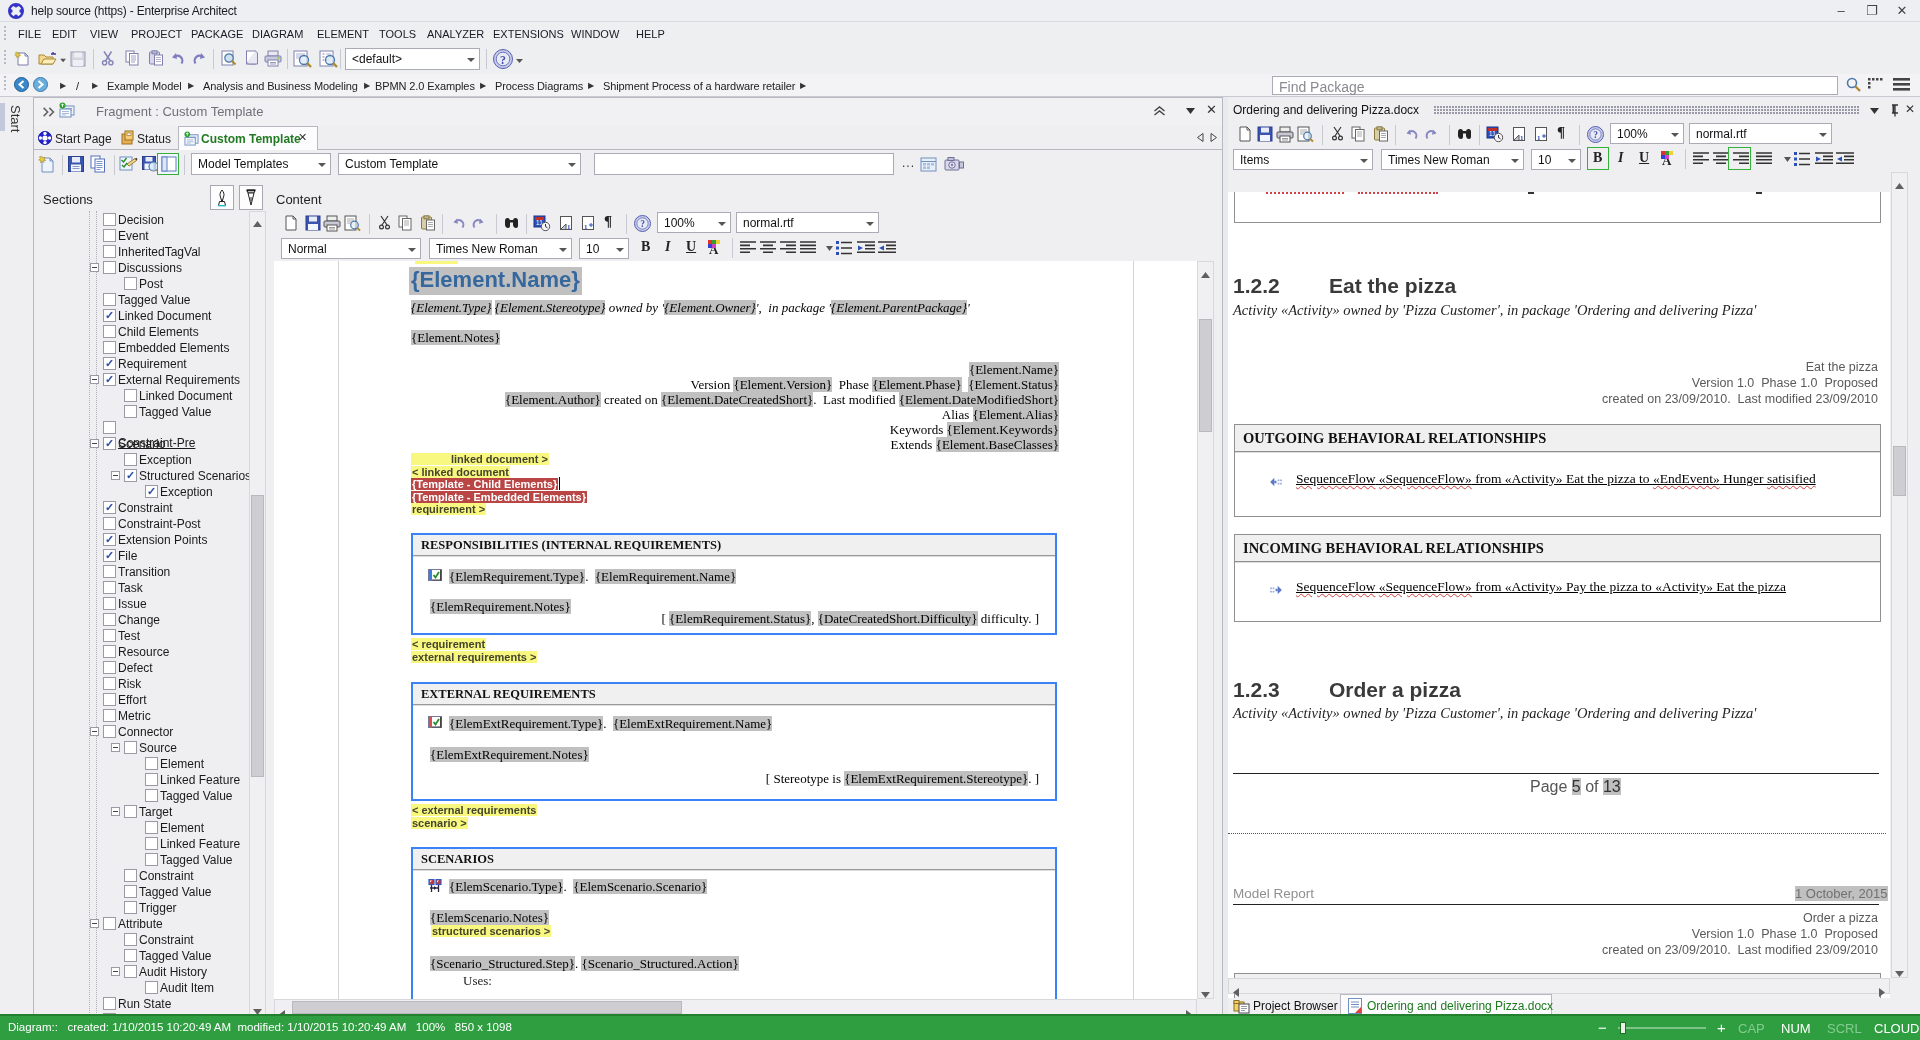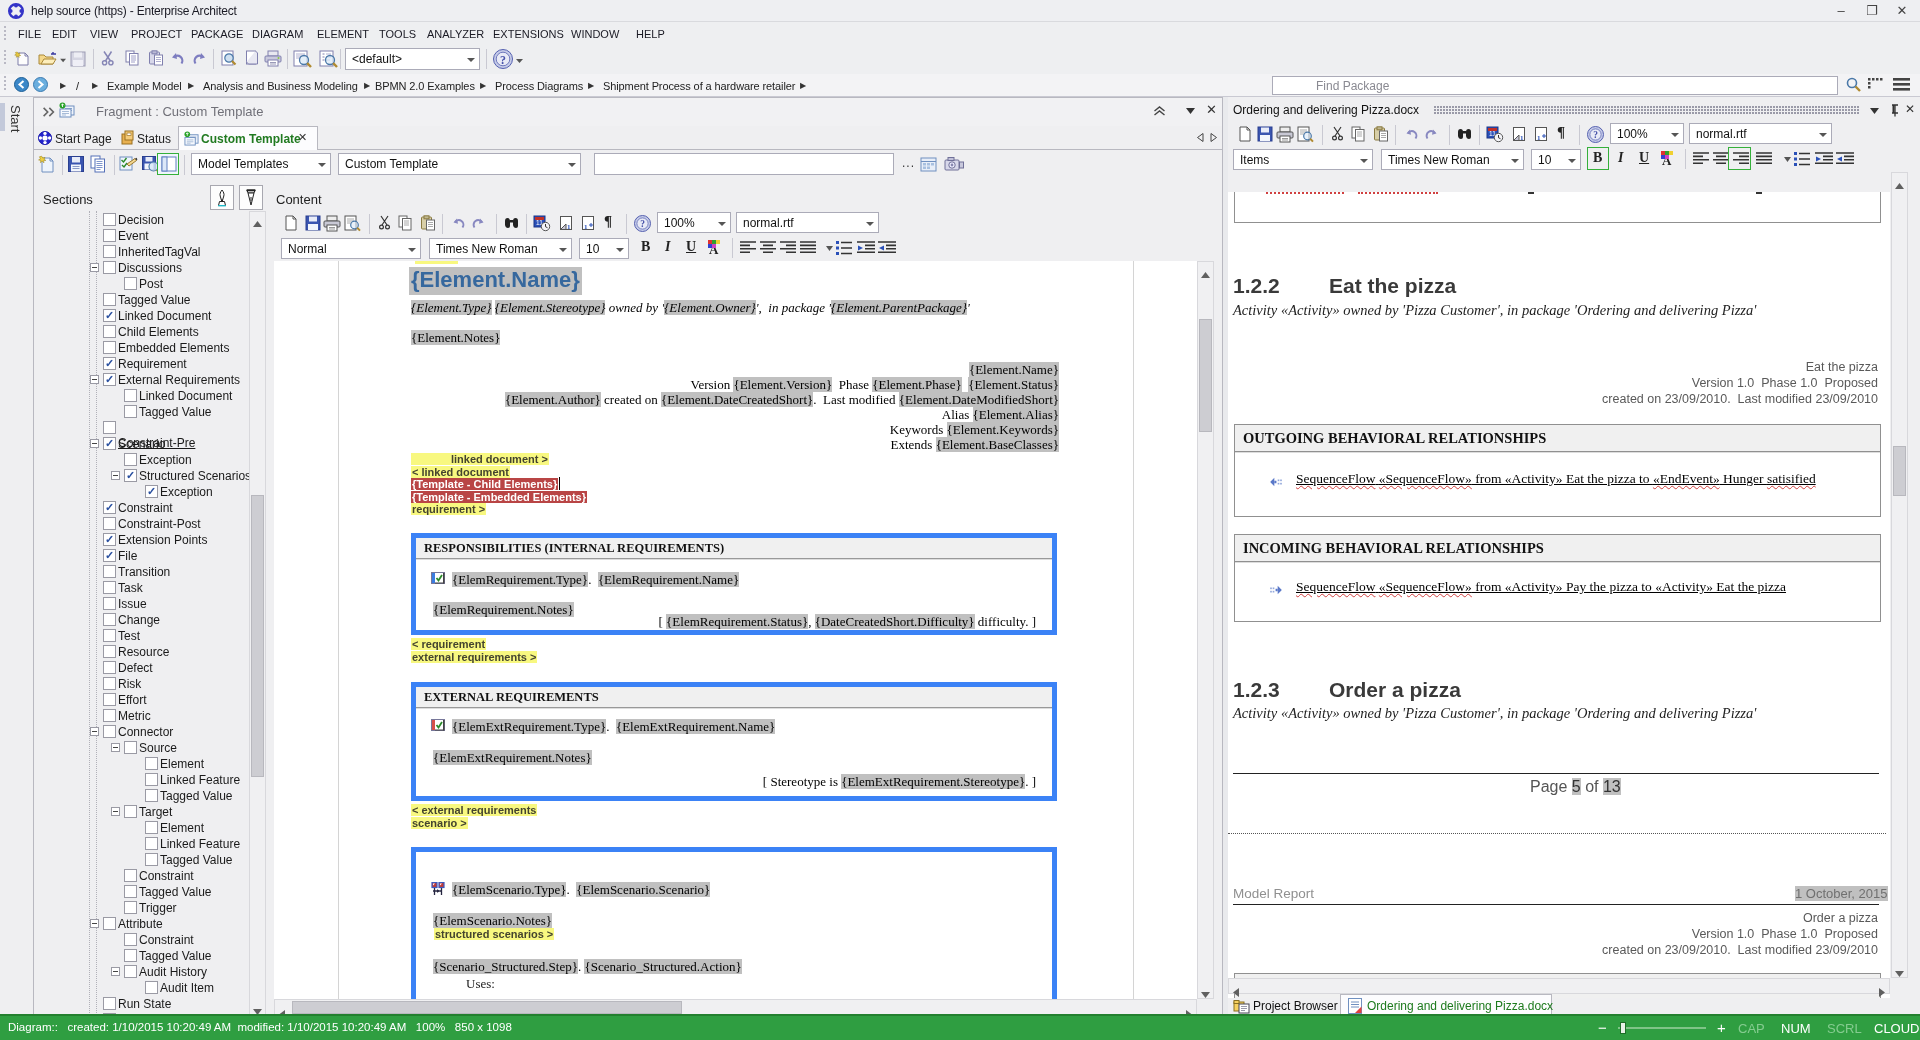--- a/index.html
+++ b/index.html
@@ -42,21 +42,21 @@
 #statusbar .lt { position:absolute; left:8px; top:5px; }
 
 .combo { position:absolute; background:#fff; border:1px solid #ababb8; font-size:12px; color:#111; }
 .combo .ca { position:absolute; right:4px; top:45%; width:0; height:0; border-left:4px solid transparent; border-right:4px solid transparent; border-top:4px solid #555; }
 .combo .ct { position:absolute; left:6px; top:3px; white-space:nowrap; }
 .grip { position:absolute; width:4px; height:16px;
   background-image:radial-gradient(circle at 1px 1px,#b9b9c4 1px,transparent 1.2px);
   background-size:4px 4px; }
 .navcirc { position:absolute; top:3px; }
 .findbox { position:absolute; left:1272px; top:2px; width:566px; height:19px; background:#fff; border:1px solid #ababb8; }
-.findbox span { position:absolute; left:6px; top:2px; font-size:12px; color:#8a8a92;margin-left:37px; }
+.findbox span { position:absolute; left:6px; top:2px; font-size:14px; color:#8a8a92; }
 .icon16 { position:absolute; }
 #fp-head { position:absolute; left:0; top:0; width:1188px; height:28px; background:#f1f1f3; }
 #fp-tabs { position:absolute; left:0; top:28px; width:1188px; height:24px; border-bottom:1px solid #b8b8c0; }
 .tabtxt { position:absolute; top:6px; font-size:12px; color:#222; }
 #activetab { position:absolute; left:144px; top:0; width:140px; height:24px; background:#fcfcfe; border:1px solid #b8b8c0; border-bottom:none; }
 #fp-toolbar { position:absolute; left:0; top:52px; width:1188px; height:28px; }
 #selicon { position:absolute; left:123px; top:3px; width:22px; height:22px; border:1px solid #35b03a; background:#f0f6fc; }
 .penbtn { position:absolute; top:7px; width:24px; height:25px; background:#fdfdfd; border:1px solid #a8a8b0; text-align:center; padding-top:3px; }
 #fp-labels { position:absolute; left:0; top:80px; width:1188px; height:33px; }
 #fp-tree { position:absolute; left:0; top:113px; width:232px; height:804px; overflow:hidden; }
@@ -72,21 +72,21 @@
 #ct-tb2 { position:absolute; left:0; top:25px; width:948px; height:25px; }
 .fmtch { position:absolute; top:3px; font-size:14px; color:#222; }
 .alico { position:absolute; top:5px; }
 #ct-doc { position:absolute; left:0; top:50px; width:940px; height:738px; background:#fff; overflow:hidden; }
 .vline { position:absolute; top:0; width:1px; height:738px; background:#d4d4d4; }
 .serline { position:absolute; font-family:"Liberation Serif",serif; font-size:13px; color:#000; white-space:nowrap; }
 .serline.rr { right:155px; }
 .gf { background:#c0c0c0; }
 .yl { position:absolute; left:137px; font-size:11px; font-weight:bold; color:#44442e; background:#f8f880; white-space:nowrap; padding:0 1px; }
 .rl { position:absolute; left:137px; font-size:11px; font-weight:bold; color:#fff; background:#b94545; white-space:nowrap; padding:0 1px; }
-.dtable { position:absolute; left:137px; width:646px; border:5px solid #3b82f6; background:#fff; }
+.dtable { position:absolute; left:137px; width:646px; border:2px solid #3b82f6; background:#fff; }
 .dth { position:relative; height:21px; background:#f0f0f0; border-bottom:1px solid #999; box-shadow:0 1px 0 #ddd; font-family:"Liberation Serif",serif; font-weight:bold; font-size:12.5px; padding:3px 0 0 8px; color:#111; }
 #ct-vsb { position:absolute; left:923px; top:0; width:17px; height:738px; background:#f0f0f2; border:1px solid #d8d8dc; }
 #ct-hsb { position:absolute; left:0; top:788px; width:923px; height:16px; background:#f0f0f2; border:1px solid #d8d8dc; }
 #rp-head { position:absolute; left:0; top:1px; width:692px; height:24px; }
 #rp-dots { position:absolute; left:206px; top:8px; width:426px; height:9px;
   background-image:radial-gradient(circle at 1px 1px,#9a9aa8 0.8px,transparent 1px);
   background-size:3px 3px; }
 #rp-tb1 { position:absolute; left:0; top:25px; width:692px; height:25px; }
 #rp-tb2 { position:absolute; left:0; top:50px; width:692px; height:25px; }
 #rp-doc { position:absolute; left:0; top:75px; width:662px; height:806px; background:#fff; overflow:hidden;margin-top:20px; }
@@ -806,20 +806,21 @@
               <rect x="4" y="10.5" width="9" height="1" fill="#444"></rect>
               <path d="M5.5 6 L7.5 8.5 L11 3" stroke="#2a8a2a" stroke-width="1.8" fill="none"></path>
             </svg>
           <div class="serline" style="left:36px;top:32px;"><span class="gf">{ElemExtRequirement.Type}</span>.&nbsp; <span class="gf">{ElemExtRequirement.Name}</span></div>
           <div class="serline" style="left:17px;top:63px;"><span class="gf">{ElemExtRequirement.Notes}</span></div>
           <div class="serline" style="right:16px;top:87px;">[ Stereotype is <span class="gf">{ElemExtRequirement.Stereotype}</span>. ]</div>
         </div>
         <div class="yl" style="top:543px;">&lt; external requirements</div>
         <div class="yl" style="top:556px;">scenario &gt;</div>
         <div class="dtable" style="top:586px;height:202px;border-bottom:none;">
+          <div class="dth">SCENARIOS</div>
           <svg style="position:absolute;left:15px;top:30px;" width="14" height="14" viewBox="0 0 14 14">
               <g stroke="#252540" stroke-width="1.3" fill="none">
                 <path d="M3.5 5v8M10.5 5v8M2 9h4.5M8.5 9h2"></path>
               </g>
               <path d="M6 7.2 L9.5 9 L6 10.8z" fill="#252540"></path>
               <rect x="1" y="0.5" width="5" height="5" fill="#c03a38" stroke="#3b5ac0" stroke-width="1.2"></rect>
               <rect x="8" y="0.5" width="5" height="5" fill="#c03a38" stroke="#3b5ac0" stroke-width="1.2"></rect>
               <path d="M2 1.5 L4 1.5 L2 3.5z" fill="#fff" stroke="none"></path>
               <path d="M9 1.5 L11 1.5 L9 3.5z" fill="#fff" stroke="none"></path>
             </svg>

